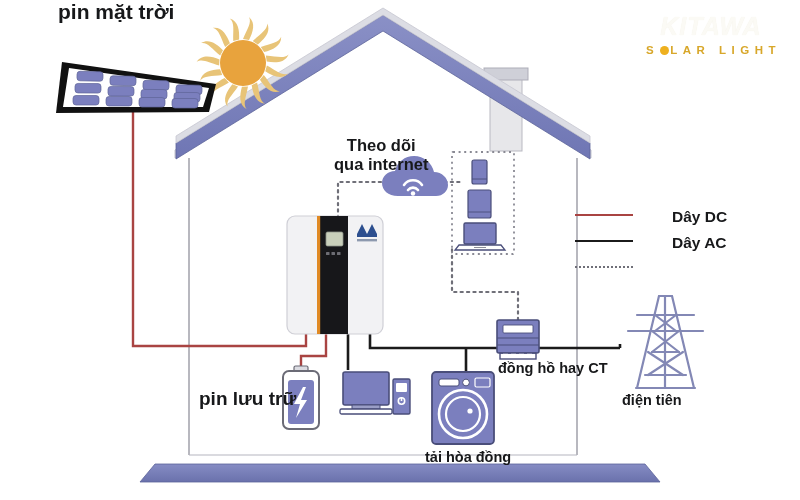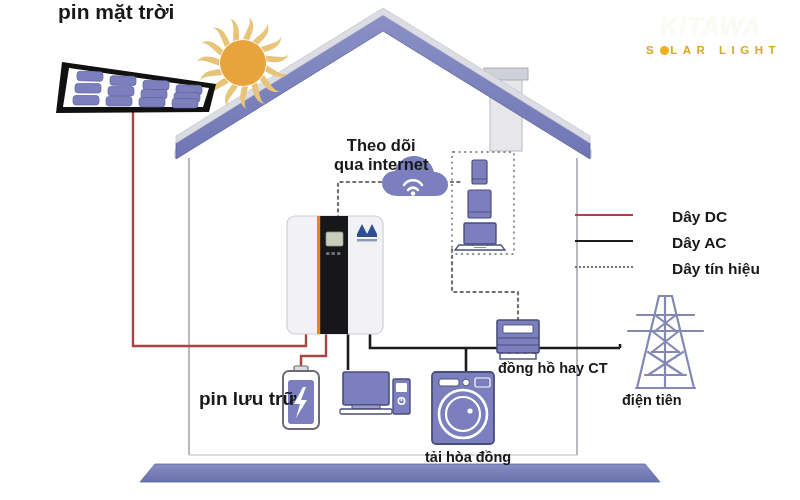--- a/index.html
+++ b/index.html
@@ -331,21 +331,20 @@
     <div class="legend-row">
       <span class="legend-swatch sw-ac">
           <i></i>
         </span>
       <span class="legend-text">Dây AC</span>
     </div>
     <div class="legend-row">
       <span class="legend-swatch sw-sig">
           <i></i>
         </span>
-      <span class="legend-text">Dây tín hiệu</span>
     </div>
   </div>
 
   <div id="logo">
     <div id="logo-kitawa">KITAWA</div>
     <div id="logo-tag"><span>S</span><span id="logo-sun-dot"></span><span>LAR LIGHT</span></div>
   </div>
 
 </div>
 

